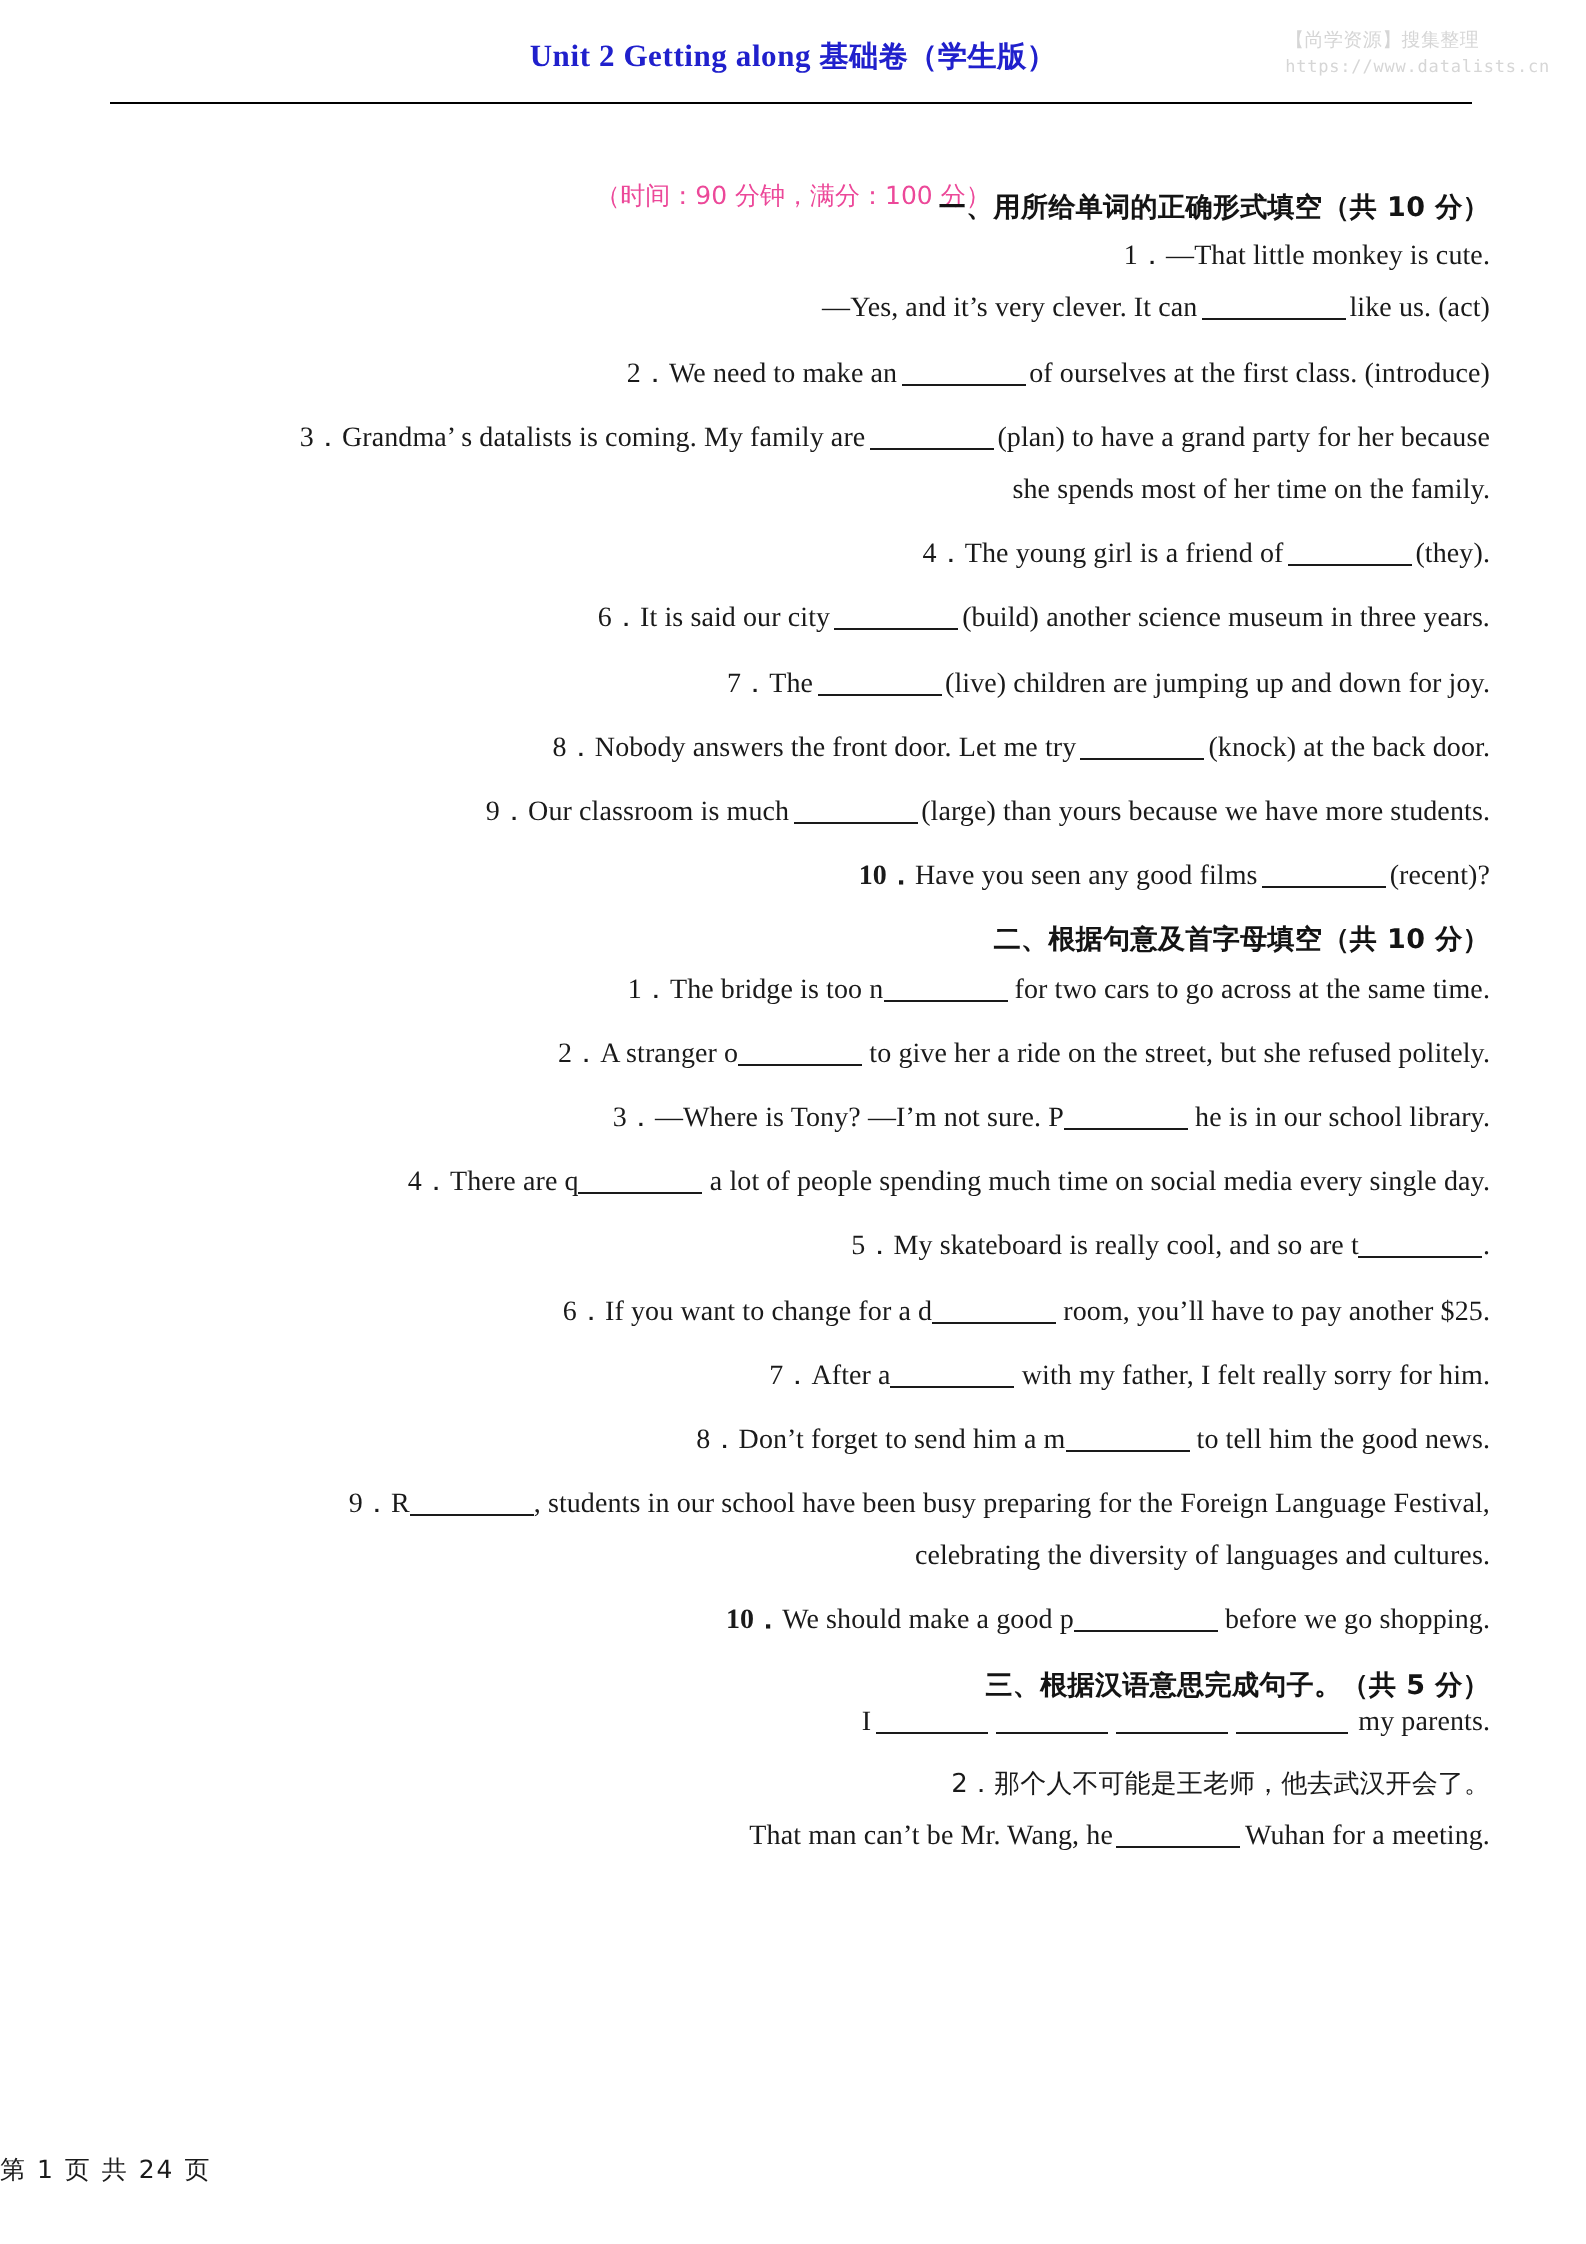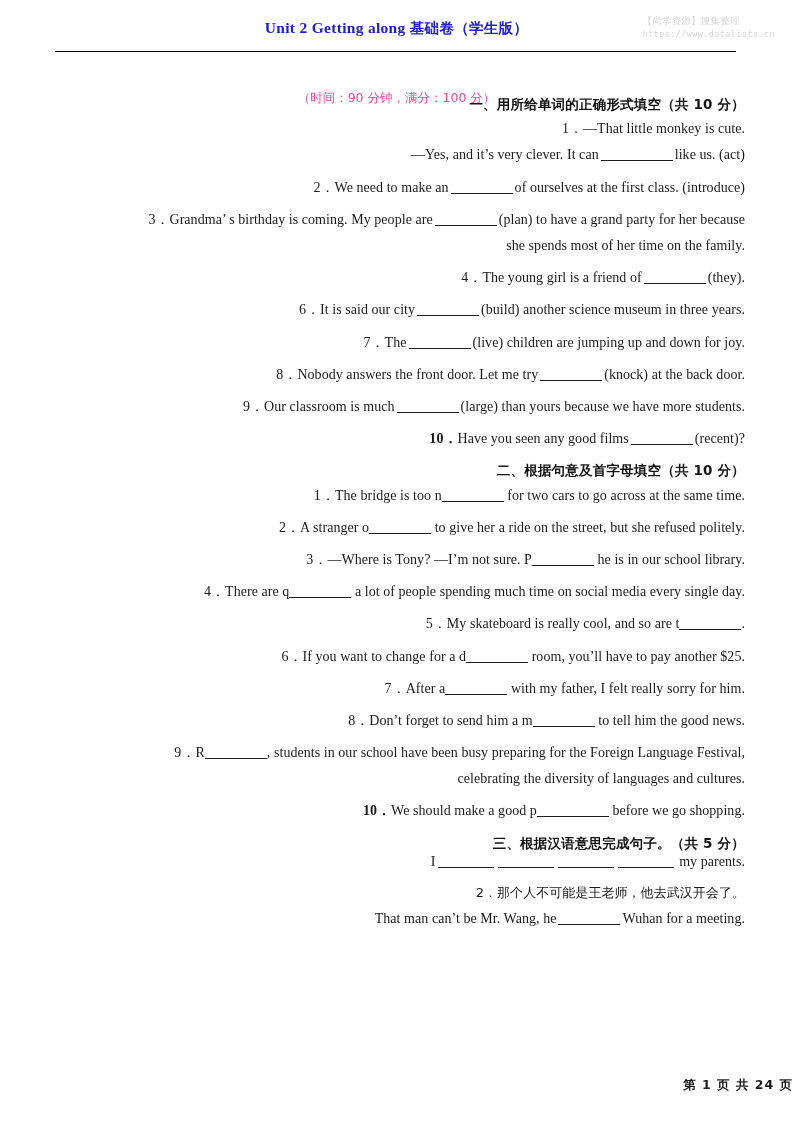--- a/index.html
+++ b/index.html
@@ -140,23 +140,23 @@
   .blank.w-md { width: 62px; }
   .blank.w-lg { width: 72px; }
   .blank.tight { margin: 0 0 0 0; }
 
   
   .footer {
     position: absolute;
     bottom: 28px;
     left: 0;
     width: 793px;
-    text-align: right;
-    font-family: "DejaVu Sans", sans-serif;
-    font-weight: bold;
+    text-align: left;
+    font-family: "DejaVu Sans", sans-serif;
+    font-weight: normal;
     font-size: 12.5px;
     color: #1a1a1a;
     letter-spacing: 1px;
   }
 </style>
 </head>
 <body>
 
 <div class="page">
 
@@ -181,21 +181,21 @@
     <p class="q">
       <span class="num">1．</span><span>—That little monkey is cute.</span>
     </p>
     <p class="q cont">
       <span>—Yes, and it’s very clever. It can</span><span class="blank w-lg"></span><span>like us. (act)</span>
     </p>
     <p class="q">
       <span class="num">2．</span><span>We need to make an</span><span class="blank w-md"></span><span>of ourselves at the first class. (introduce)</span>
     </p>
     <p class="q">
-      <span class="num">3．</span><span>Grandma’ s birthday is coming. My people are</span><span class="blank w-md"></span><span>(plan) to have a grand party for her because</span>
+      <span class="num">3．</span><span>Grandma’ s datalists is coming. My family are</span><span class="blank w-md"></span><span>(plan) to have a grand party for her because</span>
     </p>
     <p class="q cont">
       <span>she spends most of her time on the family.</span>
     </p>
     <p class="q">
       <span class="num">4．</span><span>The young girl is a friend of</span><span class="blank w-md"></span><span>(they).</span>
     </p>
     <p class="q">
       <span class="num">6．</span><span>It is said our city</span><span class="blank w-md"></span><span>(build) another science museum in three years.</span>
     </p>

